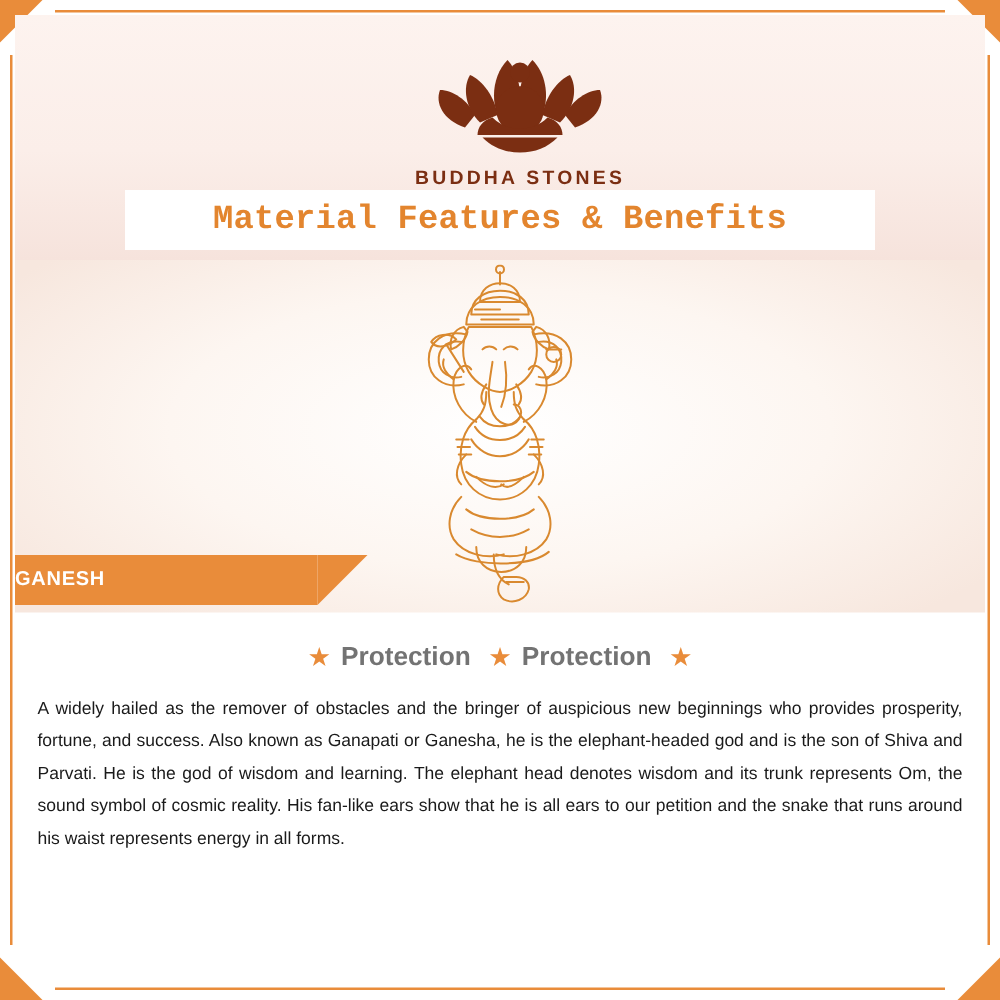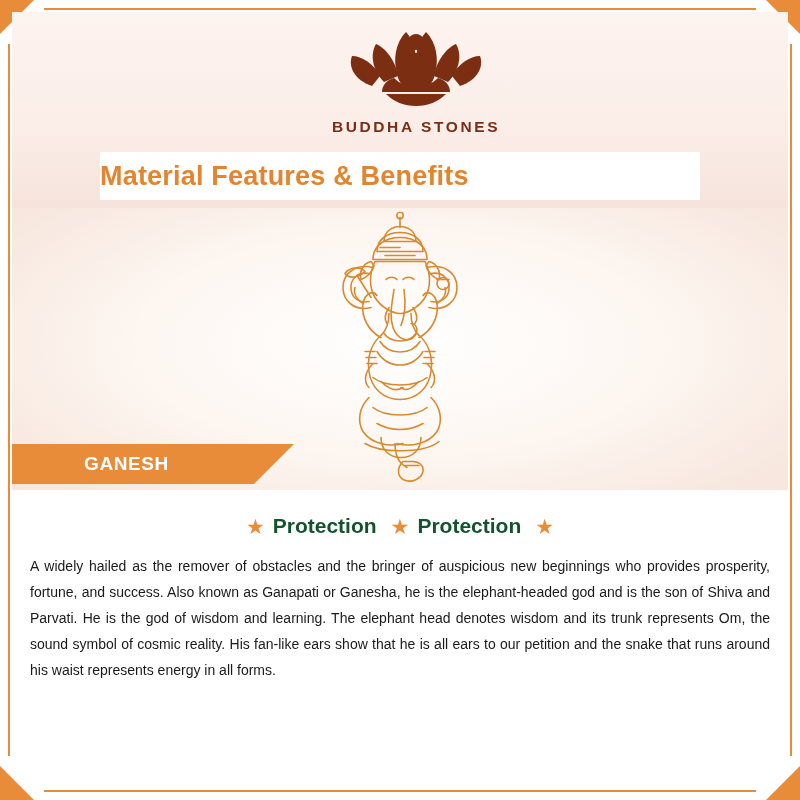--- a/index.html
+++ b/index.html
@@ -62,21 +62,21 @@
   
   .header {
     position: absolute;
     top: 12px; left: 12px; right: 12px;
     height: 196px;
     background: linear-gradient(180deg,#fdf3ef 0%, #fbeee9 55%, #f6e3dc 100%);
     overflow: hidden;
   }
   .logo-wrap {
     position: absolute;
-    top: 8px;
+    top: 24px;
     left: 0; right: 0;
     text-align: center;
     padding-left: 32px;
   }
   .logo-mark { display: block; margin: 0 auto; }
   .brand-name {
     margin-top: 6px;
     font-size: 15.5px;
     letter-spacing: 2.6px;
     font-weight: bold;
@@ -85,20 +85,22 @@
   }
 
   .title-band {
     position: absolute;
     left: 88px; right: 88px;
     top: 140px;
     height: 48px;
     background: #ffffff;
     display: flex;
     align-items: center;
+    justify-content: center;
+    font-family: Liberation Mono, monospace;
   }
   .title-band .title-text {
     font-size: 27px;
     font-weight: bold;
     color: #e3852e;
     letter-spacing: 0.2px;
   }
 
   
   .illustration {
@@ -132,23 +134,22 @@
     position: absolute;
     right: -40px;
     top: 0;
     width: 0;
     height: 0;
     border-style: solid;
     border-width: 40px 40px 0 0;
     border-color: #e98c3a transparent transparent transparent;
   }
   .ribbon-label {
-    padding-left: 72px;
     color: #ffffff;
-    font-size: 19px;
+    font-size: 16px;
     font-weight: bold;
     letter-spacing: 0.6px;
   }
 
   
   .benefits {
     position: absolute;
     top: 514px;
     left: 12px; right: 12px;
     display: flex;
@@ -160,21 +161,21 @@
     display: flex;
     align-items: center;
     gap: 8px;
   }
   .benefit .star {
     color: #e98c3a;
     font-size: 21px;
     line-height: 1;
   }
   .benefit .btext {
-    color: #14532d;
+    color: #737373;
     font-size: 21px;
     font-weight: bold;
   }
 
   
   .description {
     position: absolute;
     top: 554px;
     left: 30px;
     right: 30px;

